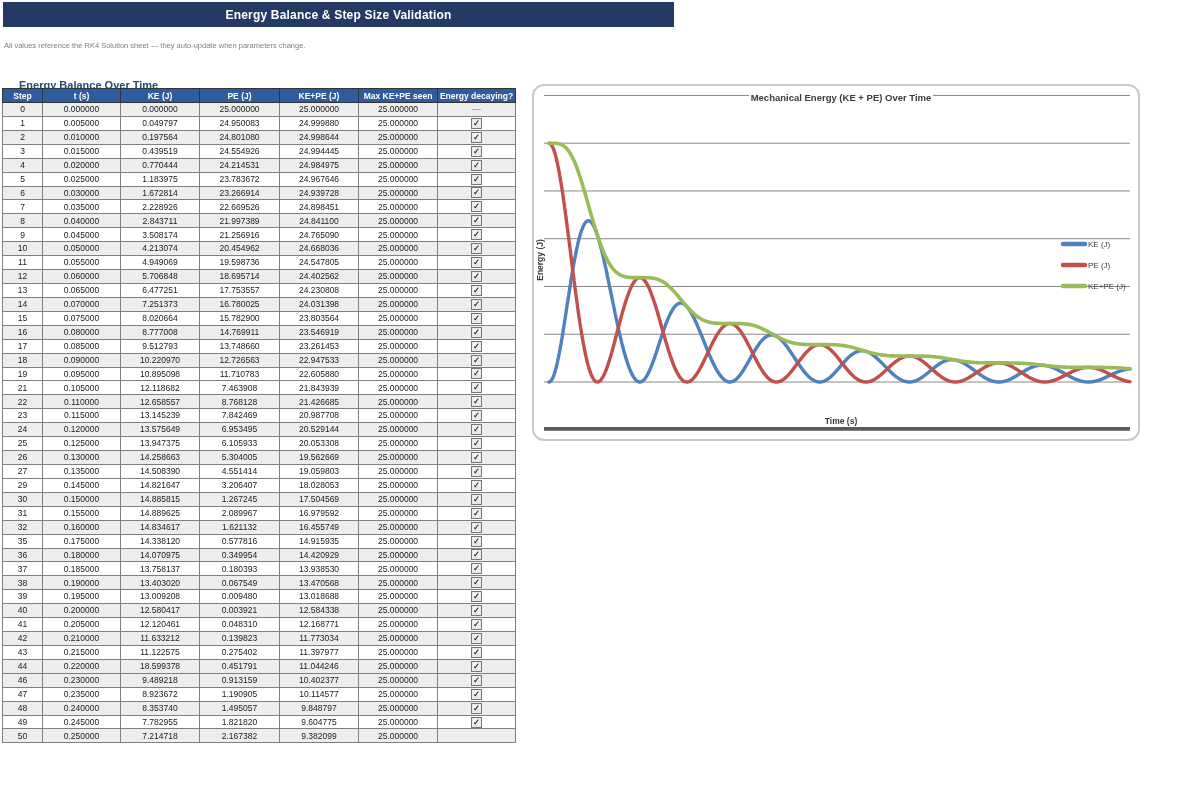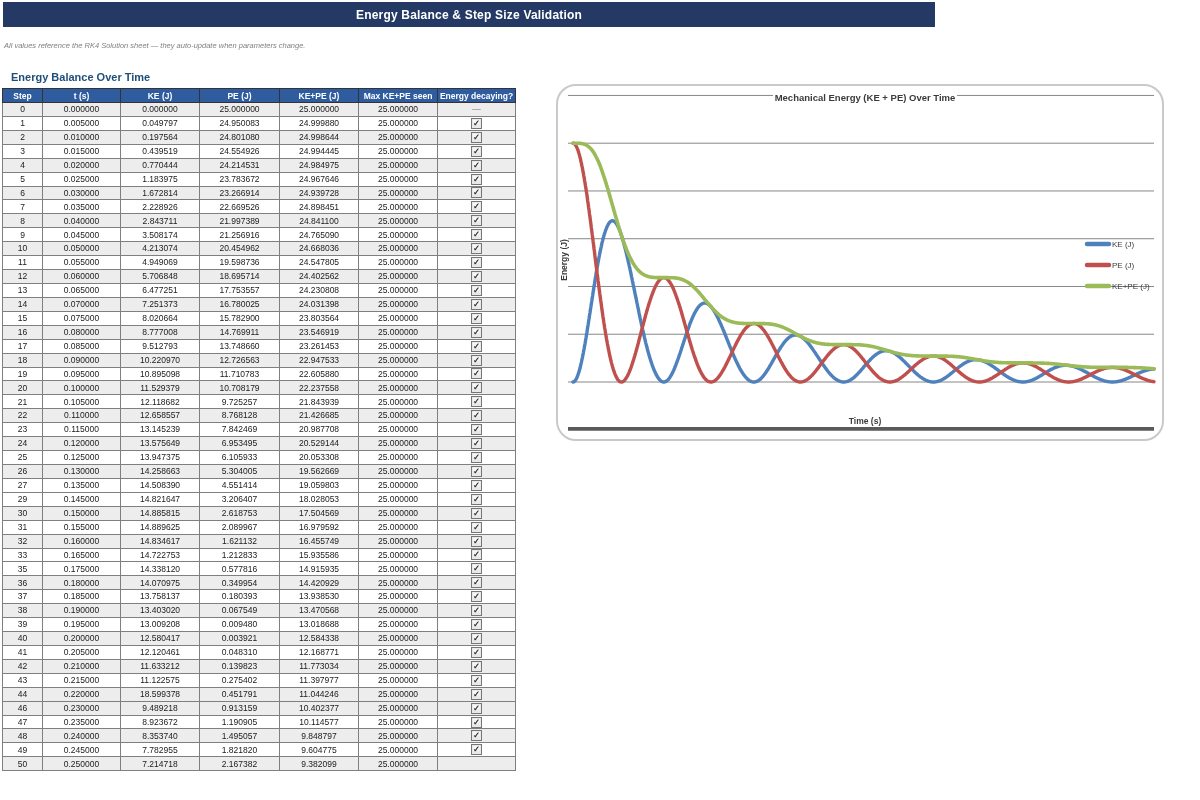--- a/index.html
+++ b/index.html
@@ -1,30 +1,30 @@
 <!DOCTYPE html>
 <html><head>
 <meta charset="utf-8">
 <style>
   html,body{margin:0;padding:0}
   body{
     width:1200px;height:800px;overflow:hidden;background:#fff;position:relative;
     font-family:"Liberation Sans",sans-serif;-webkit-font-smoothing:antialiased;
   }
   .banner{
-    position:absolute;left:3px;top:2px;width:932px;height:25px;background:#243A64;
+    position:absolute;left:3px;top:2px;width:671px;height:25px;background:#243A64;
     color:#fff;display:flex;align-items:center;justify-content:center;
     font-weight:bold;font-size:12px;letter-spacing:.2px;
   }
   .note{
-    position:absolute;left:4px;top:41px;margin:0;font-style:italic;
+    position:absolute;left:4px;top:41px;margin:0;
     font-size:7.5px;color:#7f7f7f;
   }
   .section-title{
-    position:absolute;left:3px;top:63px;margin:8px;font-size:11px;font-weight:bold;color:#1F4E79;
+    position:absolute;left:3px;top:63px;margin:16px;font-size:11px;font-weight:bold;color:#1F4E79;
   }
   table.energy{
     position:absolute;left:2px;top:88px;border-collapse:collapse;table-layout:fixed;
     font-size:8.5px;color:#1a1a1a;border:1px solid #404040;
   }
   table.energy th{
     background:#2E5C9E;color:#fff;font-weight:bold;height:13px;padding:0;
     border:1px solid #333;font-size:8.5px;
   }
   table.energy td{
@@ -34,22 +34,22 @@
   tr.stripe td{background:#EDEDED}
   tr.plain td{background:#FFFFFF}
   .cb{
     display:inline-block;width:9px;height:9px;border:1px solid #767676;
     background:linear-gradient(#fdfdfd,#e4e4e4);
     font-size:8.5px;line-height:8px;color:#333;font-weight:bold;vertical-align:middle;
     box-shadow:inset 0 0 0 1px #e9e9e9;
   }
   .dash{color:#888}
   .chart{
-    position:absolute;left:556px;top:84px;width:604px;height:353px;background:#fff;
-    border:2px solid #C9C9C9;border-radius:20px;
+    position:absolute;left:532px;top:84px;width:604px;height:353px;background:#fff;
+    border:2px solid #C9C9C9;border-radius:12px;
   }
   .chart svg{position:absolute;left:0;top:0}
 </style>
 </head>
 <body>
 
 <header class="banner">
   <span>Energy Balance &amp; Step Size Validation</span>
 </header>
 
@@ -252,34 +252,25 @@
       </tr>
       <tr class="plain">
         <td>19</td>
         <td>0.095000</td>
         <td>10.895098</td>
         <td>11.710783</td>
         <td>22.605880</td>
         <td>25.000000</td>
         <td><span class="cb">✓</span></td>
       </tr>
-      <tr class="stripe">
-        <td>20</td>
-        <td>0.100000</td>
-        <td>11.529379</td>
-        <td>10.708179</td>
-        <td>22.237558</td>
-        <td>25.000000</td>
-        <td><span class="cb">✓</span></td>
-      </tr>
       <tr class="plain">
         <td>21</td>
         <td>0.105000</td>
         <td>12.118682</td>
-        <td>9.725257</td>
+        <td>7.463908</td>
         <td>21.843939</td>
         <td>25.000000</td>
         <td><span class="cb">✓</span></td>
       </tr>
       <tr class="stripe">
         <td>22</td>
         <td>0.110000</td>
         <td>12.658557</td>
         <td>8.768128</td>
         <td>21.426685</td>
@@ -337,49 +328,40 @@
         <td>14.821647</td>
         <td>3.206407</td>
         <td>18.028053</td>
         <td>25.000000</td>
         <td><span class="cb">✓</span></td>
       </tr>
       <tr class="stripe">
         <td>30</td>
         <td>0.150000</td>
         <td>14.885815</td>
-        <td>2.618753</td>
+        <td>1.267245</td>
         <td>17.504569</td>
         <td>25.000000</td>
         <td><span class="cb">✓</span></td>
       </tr>
       <tr class="plain">
         <td>31</td>
         <td>0.155000</td>
         <td>14.889625</td>
         <td>2.089967</td>
         <td>16.979592</td>
         <td>25.000000</td>
         <td><span class="cb">✓</span></td>
       </tr>
       <tr class="stripe">
         <td>32</td>
         <td>0.160000</td>
         <td>14.834617</td>
         <td>1.621132</td>
         <td>16.455749</td>
-        <td>25.000000</td>
-        <td><span class="cb">✓</span></td>
-      </tr>
-      <tr class="plain">
-        <td>33</td>
-        <td>0.165000</td>
-        <td>14.722753</td>
-        <td>1.212833</td>
-        <td>15.935586</td>
         <td>25.000000</td>
         <td><span class="cb">✓</span></td>
       </tr>
       <tr class="plain">
         <td>35</td>
         <td>0.175000</td>
         <td>14.338120</td>
         <td>0.577816</td>
         <td>14.915935</td>
         <td>25.000000</td>

